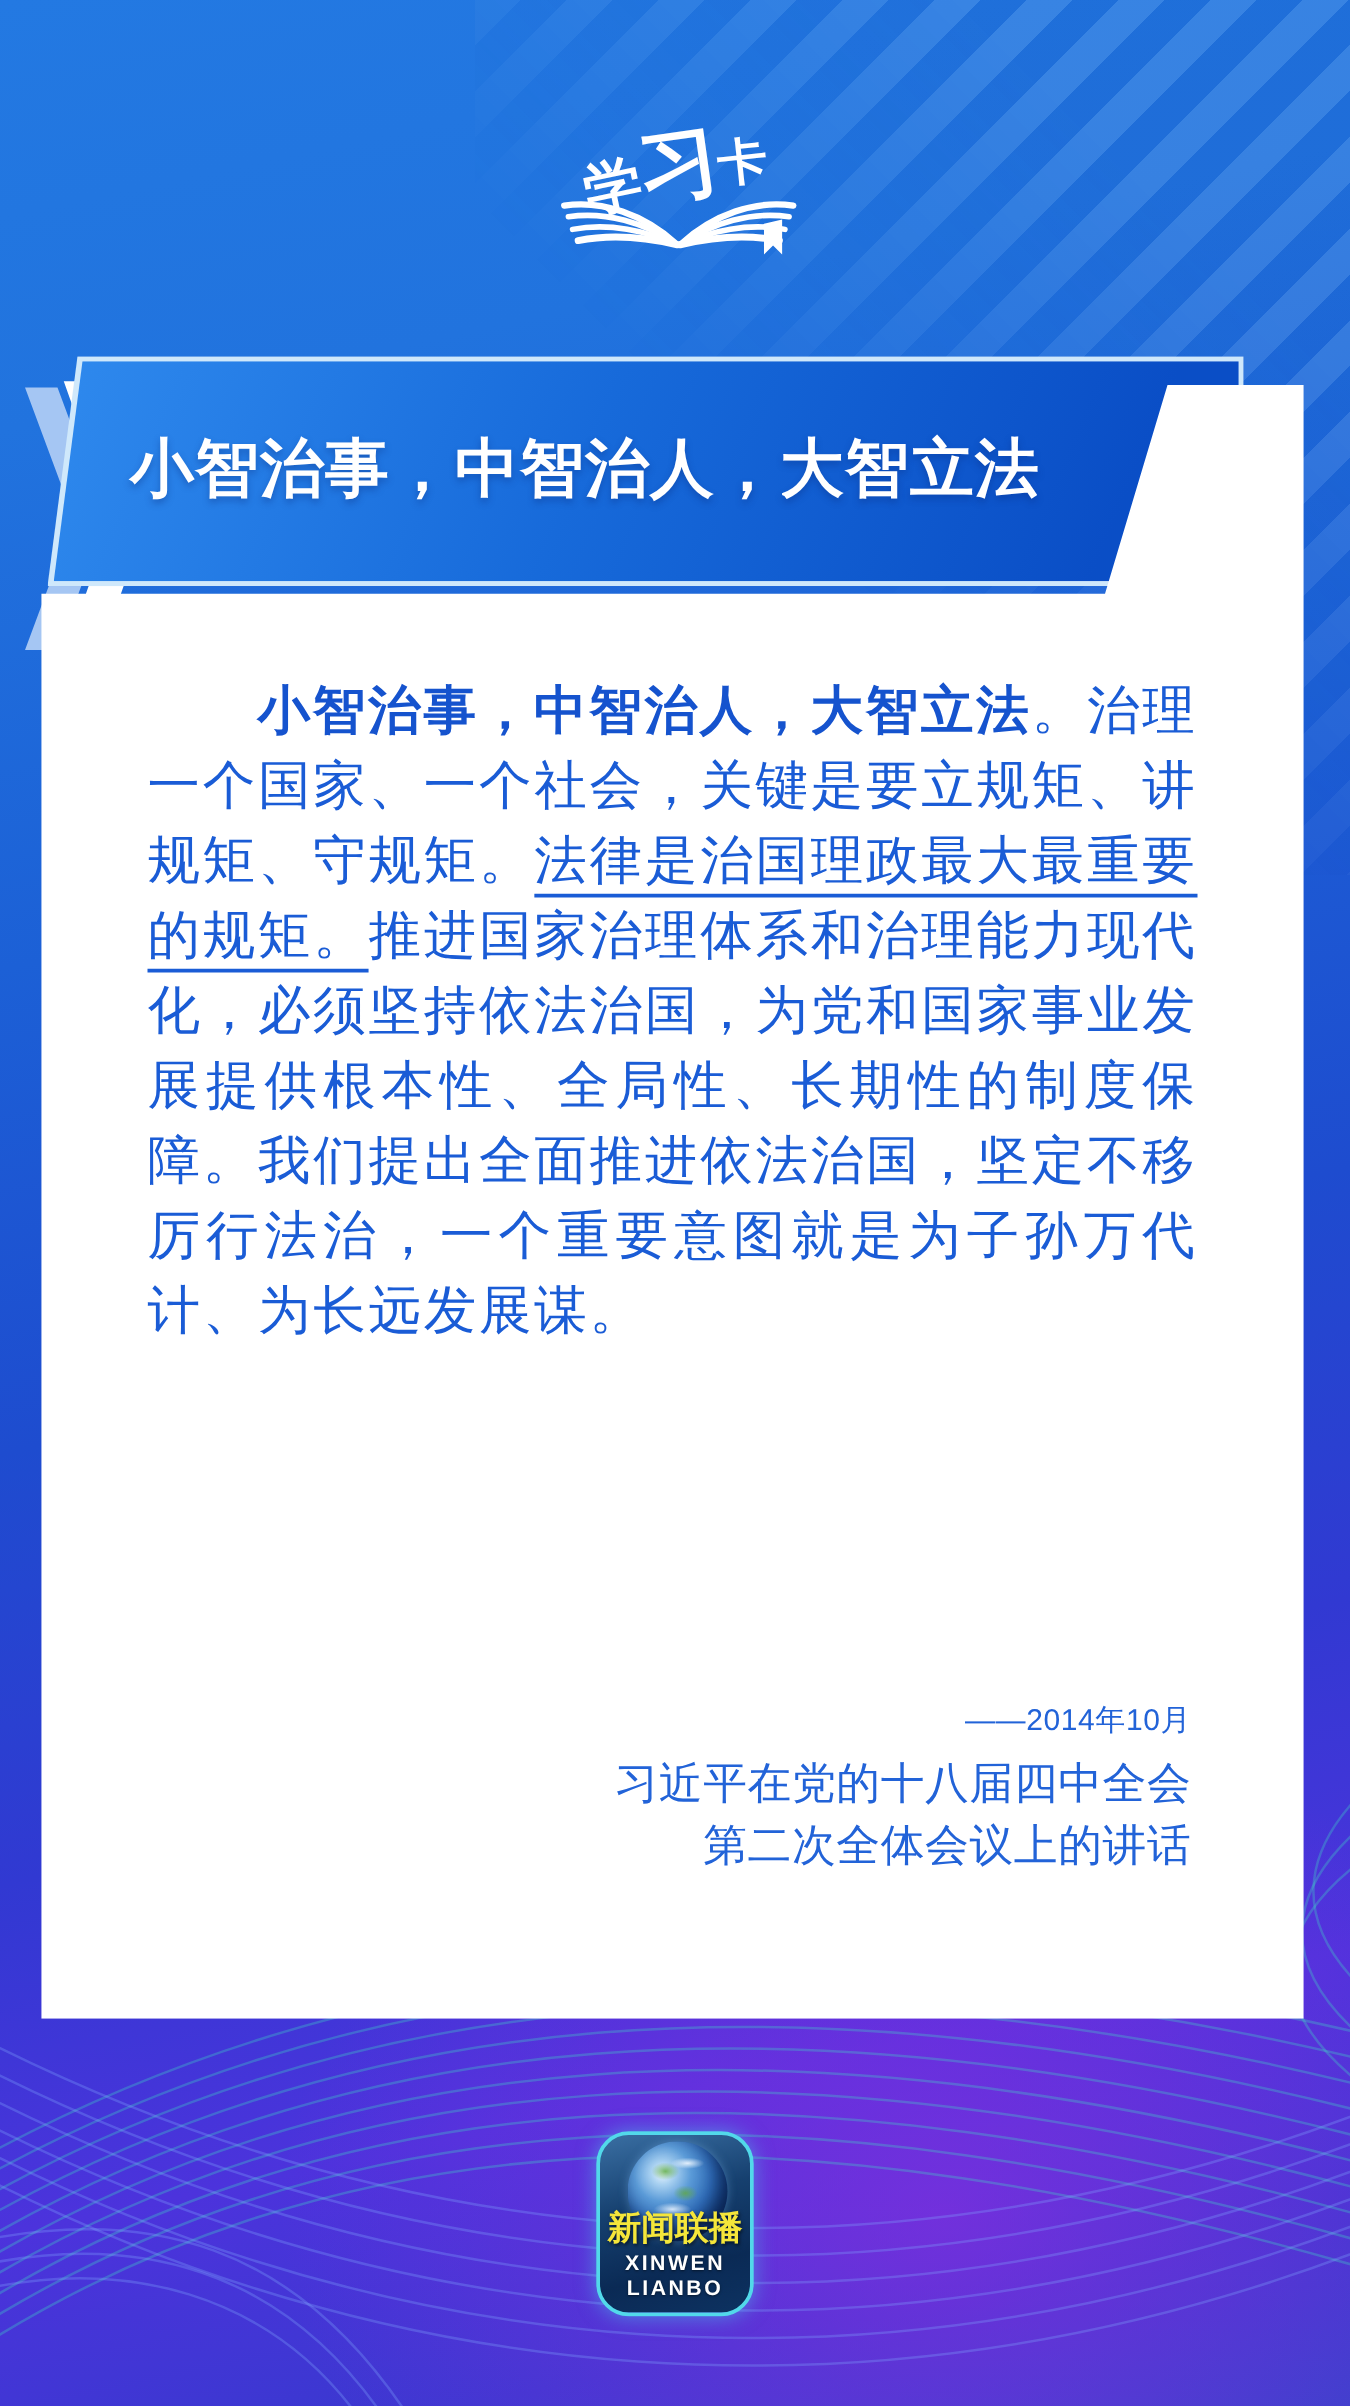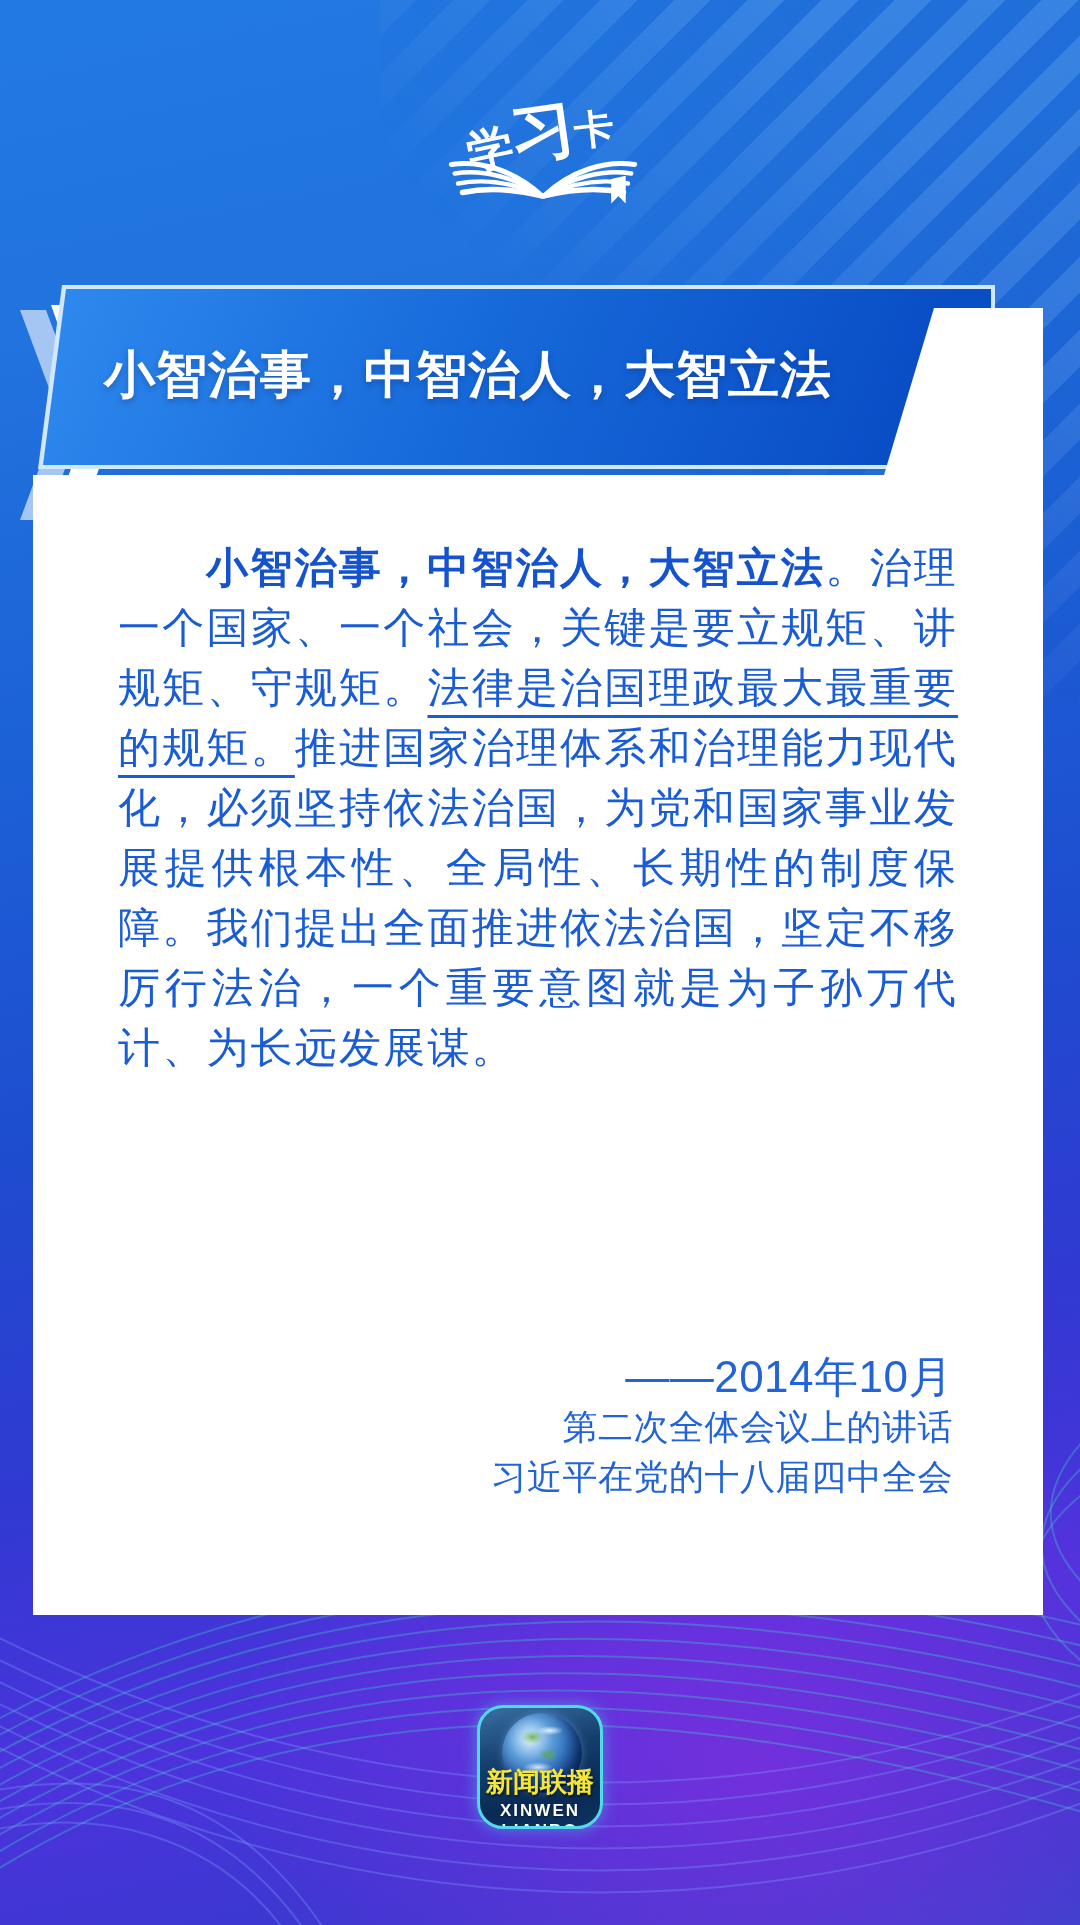--- a/index.html
+++ b/index.html
@@ -67,25 +67,25 @@
   }
   .quote .bold{font-weight:900;color:#1553ce;}
   .quote .ul{text-decoration:underline;text-decoration-thickness:3px;text-underline-offset:13px;}
 
   
   .attribution{
     position:absolute;right:127px;top:1352px;z-index:4;
     text-align:right;color:#2263d8;font-weight:500;font-size:35px;line-height:50px;letter-spacing:.5px;
   }
   .attribution span{display:block;}
-  .attribution .dash-line{font-size:44px;}
+  .attribution .dash-line{font-size:24px;}
 
   
   .channel{
-    position:absolute;left:477px;top:1705px;width:126px;height:124px;z-index:4;
+    position:absolute;left:477px;top:1705px;width:126px;height:148px;z-index:4;
     border:3px solid #52d9ea;border-radius:26px;box-sizing:border-box;
     background:linear-gradient(165deg,#3a6fa3 0%,#16406f 38%,#0a2a55 72%,#0d3261 100%);
     box-shadow:0 0 16px rgba(72,216,240,.5);
     overflow:hidden;
   }
   .earth{
     position:absolute;left:22px;top:5px;width:80px;height:80px;border-radius:50%;
     background:
       radial-gradient(16px 10px at 38% 30%, rgba(110,180,90,.95), rgba(110,180,90,0) 70%),
       radial-gradient(14px 9px at 58% 52%, rgba(96,166,84,.9), rgba(96,166,84,0) 70%),
@@ -164,22 +164,22 @@
       <h1 class="banner-title">小智治事，中智治人，大智立法</h1>
     </div>
   </div>
 
   <div class="card"></div>
 
   <p class="quote"><span class="bold">小智治事，中智治人，大智立法</span><span>。治理一个国家、一个社会，关键是要立规矩、讲规矩、守规矩。</span><span class="ul">法律是治国理政最大最重要的规矩。</span><span>推进国家治理体系和治理能力现代化，必须坚持依法治国，为党和国家事业发展提供根本性、全局性、长期性的制度保障。我们提出全面推进依法治国，坚定不移厉行法治，一个重要意图就是为子孙万代计、为长远发展谋。</span></p>
 
   <div class="attribution">
     <span class="dash-line">——2014年10月</span>
+    <span>习近平在党的十八届四中全会</span>
     <span>第二次全体会议上的讲话</span>
-    <span>习近平在党的十八届四中全会</span>
   </div>
 
   <div class="channel">
     <div class="earth"></div>
     <div class="channel-cn">新闻联播</div>
     <div class="channel-en">XINWEN  LIANBO</div>
   </div>
 
 </div>
 

